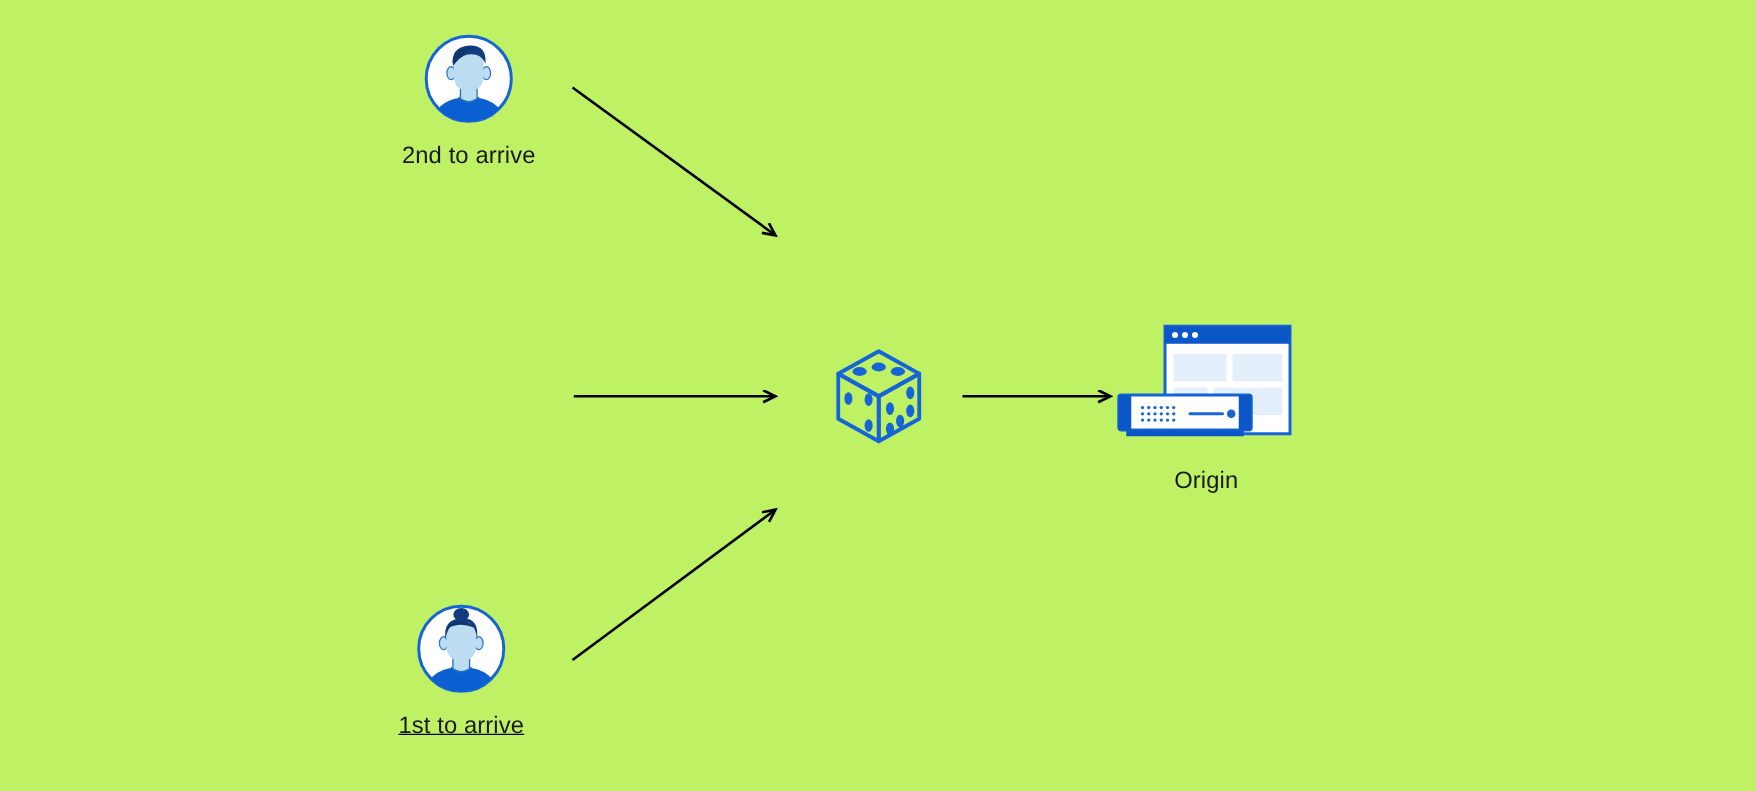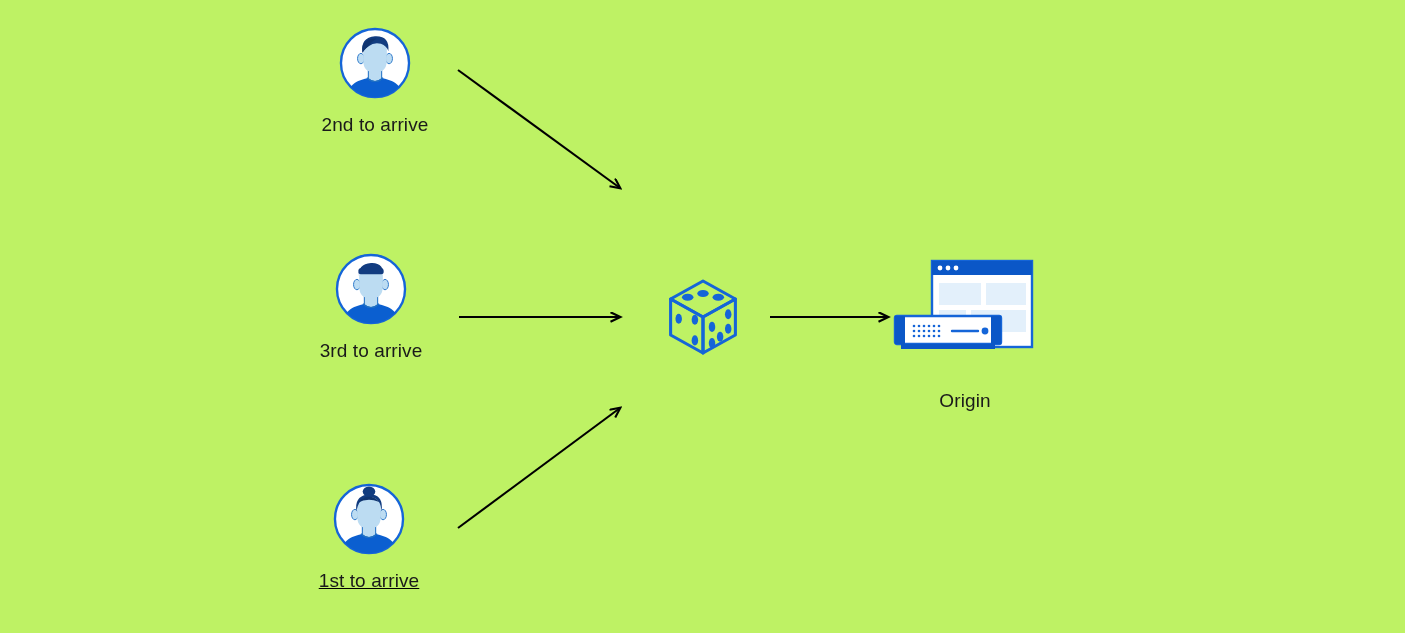--- a/index.html
+++ b/index.html
@@ -47,21 +47,21 @@
   }
   .arrow-layer {
     position: absolute;
     left: 0;
     top: 0;
     width: 1405px;
     height: 633px;
     pointer-events: none;
   }
   .origin-node .node-label {
-    margin-top: 18px;
+    margin-top: 2px;
     text-align: center;
   }
 </style>
 </head>
 <body>
 
 <div id="canvas">
 
   <svg class="arrow-layer" viewBox="0 0 1405 633" xmlns="http://www.w3.org/2000/svg">
     <defs>
@@ -108,42 +108,20 @@
           <path d="M34,32 Q34,20 50,20 Q66,20 66,32 L66,46 Q66,63 50,63 Q34,63 34,46 Z" fill="#bcdcf2"></path>
 
           <path d="M33,36 Q30,16 50,14 Q70,13 68,34 Q66,27 58,24 Q48,22 42,27 Q36,30 33,36 Z" fill="#123c80"></path>
           <path d="M33,36 Q31,24 40,19 Q46,16 52,17 Q44,22 40,28 Q36,32 33,36 Z" fill="#0f3470"></path>
         </g>
       </svg>
     </div>
     <div class="node-label">2nd to arrive</div>
   </div>
 
-  <div class="node" style="left:258px; top:252px; width:226px;">
-    <div class="avatar-wrap">
-      <svg viewBox="0 0 100 100" width="74" height="74" xmlns="http://www.w3.org/2000/svg">
-        <clipPath id="clipB">
-            <circle cx="50" cy="50" r="46"></circle>
-          </clipPath>
-        <circle cx="50" cy="50" r="46" fill="#ffffff" stroke="#1565d8" stroke-width="3.2"></circle>
-        <g clip-path="url(#clipB)">
-          <path d="M10,100 C12,78 30,70 50,70 C70,70 88,78 90,100 Z" fill="#0b5fd0"></path>
-          <path d="M41,57 L41,72 Q50,78 59,72 L59,57 Z" fill="#bcdcf2" stroke="#1f6fc4" stroke-width="1.4"></path>
-          <path d="M39,70 Q50,80 61,70" fill="none" stroke="#1f6fc4" stroke-width="1.6"></path>
-          <ellipse cx="31" cy="44" rx="4.6" ry="7" fill="#bcdcf2" stroke="#2a76c9" stroke-width="1.3"></ellipse>
-          <ellipse cx="69" cy="44" rx="4.6" ry="7" fill="#bcdcf2" stroke="#2a76c9" stroke-width="1.3"></ellipse>
-          <path d="M34,32 Q34,20 50,20 Q66,20 66,32 L66,46 Q66,63 50,63 Q34,63 34,46 Z" fill="#bcdcf2"></path>
-
-          <path d="M33,35 Q32,16 50,15 Q68,14 67,34 L67,28 Q58,24 50,24 Q40,24 33,29 Z" fill="#123c80"></path>
-          <rect x="33" y="22" width="34" height="8" rx="3" fill="#123c80"></rect>
-        </g>
-      </svg>
-    </div>
-    <div class="node-label">3rd to arrive</div>
-  </div>
 
   <div class="node" style="left:256px; top:482px; width:226px;text-decoration:underline;">
     <div class="avatar-wrap">
       <svg viewBox="0 0 100 100" width="74" height="74" xmlns="http://www.w3.org/2000/svg">
         <clipPath id="clipC">
             <circle cx="50" cy="50" r="46"></circle>
           </clipPath>
         <circle cx="50" cy="50" r="46" fill="#ffffff" stroke="#1565d8" stroke-width="3.2"></circle>
         <g clip-path="url(#clipC)">
           <path d="M10,100 C12,78 30,70 50,70 C70,70 88,78 90,100 Z" fill="#0b5fd0"></path>

